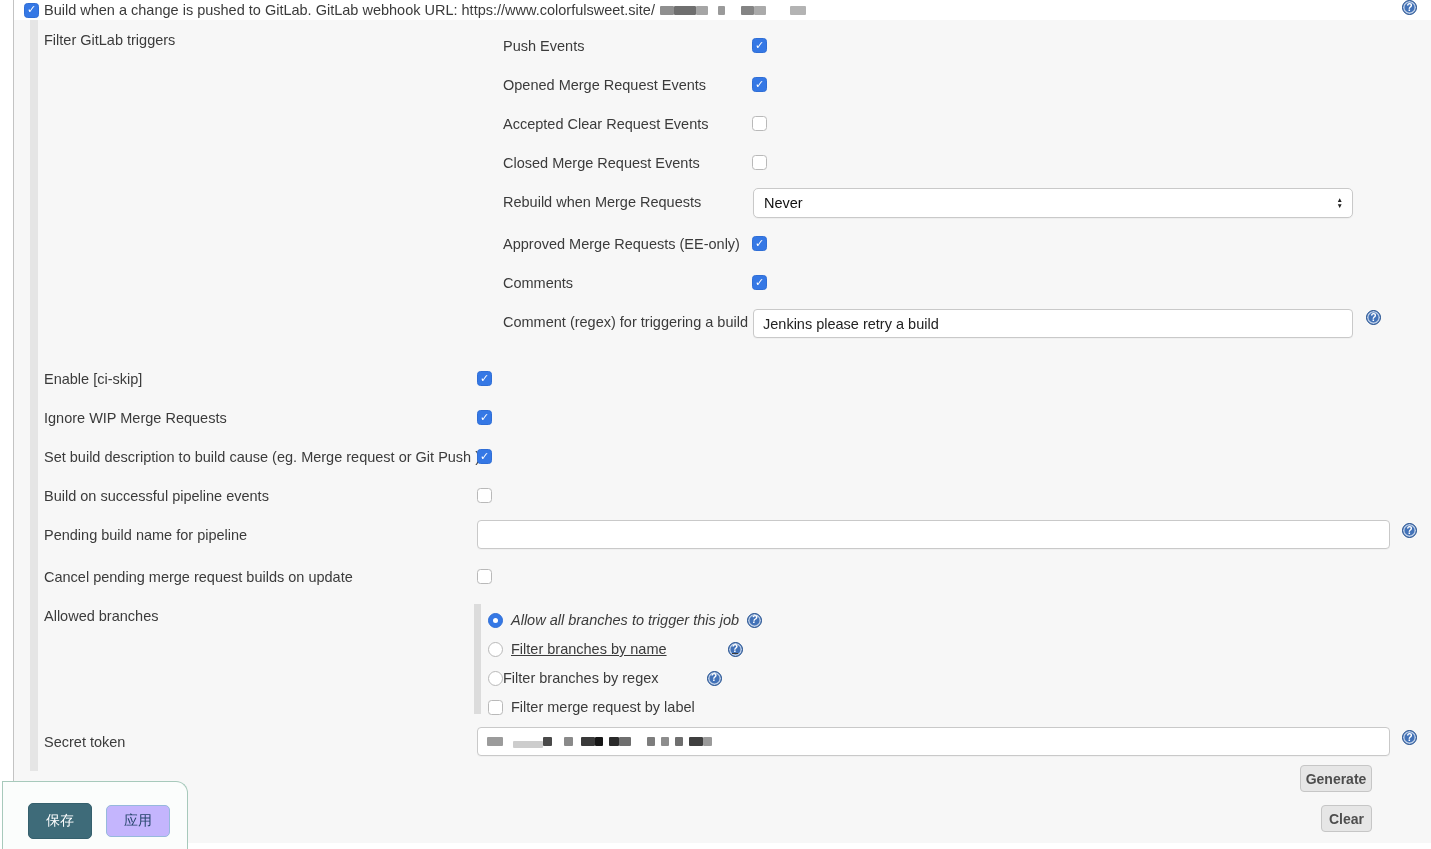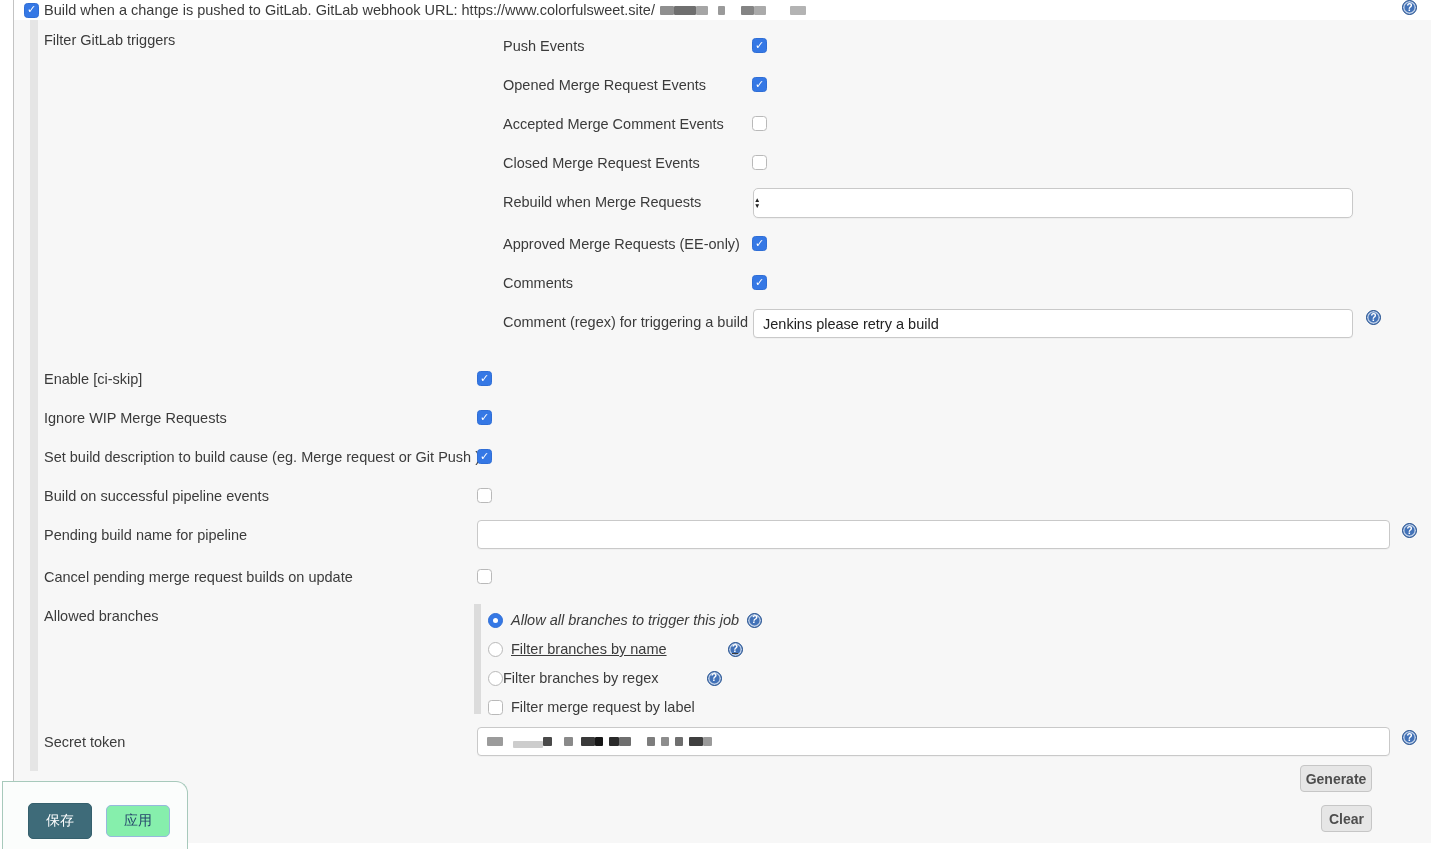--- a/index.html
+++ b/index.html
@@ -77,21 +77,21 @@
     left:2px;top:781px;width:186px;height:70px;background:#fbfdfc;
     border:1.5px solid #a7c9bb;border-bottom:none;
     border-top-right-radius:12px;box-sizing:border-box;
   }
   .btn-save{
     left:28px;top:803px;width:64px;height:36px;background:#3e6b79;border:1px solid #35606d;
     border-radius:5px;color:#fff;font-size:14px;font-family:inherit;
     display:flex;align-items:center;justify-content:center;cursor:pointer;
   }
   .btn-apply{
-    left:106px;top:805px;width:64px;height:32px;background:#86efac;border:1px solid #96b9dc;
+    left:106px;top:805px;width:64px;height:32px;background:#c4b5fd;border:1px solid #96b9dc;
     border-radius:5px;color:#25456b;font-size:14px;font-family:inherit;
     display:flex;align-items:center;justify-content:center;cursor:pointer;
   }
 
   
   .redact{display:inline-flex;align-items:center;}
   .redact i{display:inline-block;height:9px;border-radius:1px;}
 </style>
 </head>
 <body>
@@ -126,33 +126,34 @@
   <span class="lbl">Push Events</span>
 </div>
 <span class="cb abs on" style="left:752px;top:38px;"></span>
 
 <div class="row" style="left:503px;top:75px;height:20px;">
   <span class="lbl">Opened Merge Request Events</span>
 </div>
 <span class="cb abs on" style="left:752px;top:77px;"></span>
 
 <div class="row" style="left:503px;top:114px;height:20px;">
-  <span class="lbl">Accepted Merge Comment Events</span>
+  <span class="lbl">Accepted Clear Request Events</span>
 </div>
 <span class="cb abs" style="left:752px;top:116px;"></span>
 
 <div class="row" style="left:503px;top:153px;height:20px;">
   <span class="lbl">Closed Merge Request Events</span>
 </div>
 <span class="cb abs" style="left:752px;top:155px;"></span>
 
 <div class="row" style="left:503px;top:192px;height:20px;">
   <span class="lbl">Rebuild when Merge Requests</span>
 </div>
 <div class="sel abs" style="left:753px;top:188px;width:600px;height:30px;">
+  <span class="sel-value">Never</span>
   <span class="arrows">
     <span>▲</span>
       <span>▼</span>
   </span>
 </div>
 
 <div class="row" style="left:503px;top:234px;height:20px;">
   <span class="lbl">Approved Merge Requests (EE-only)</span>
 </div>
 <span class="cb abs on" style="left:752px;top:236px;"></span>

